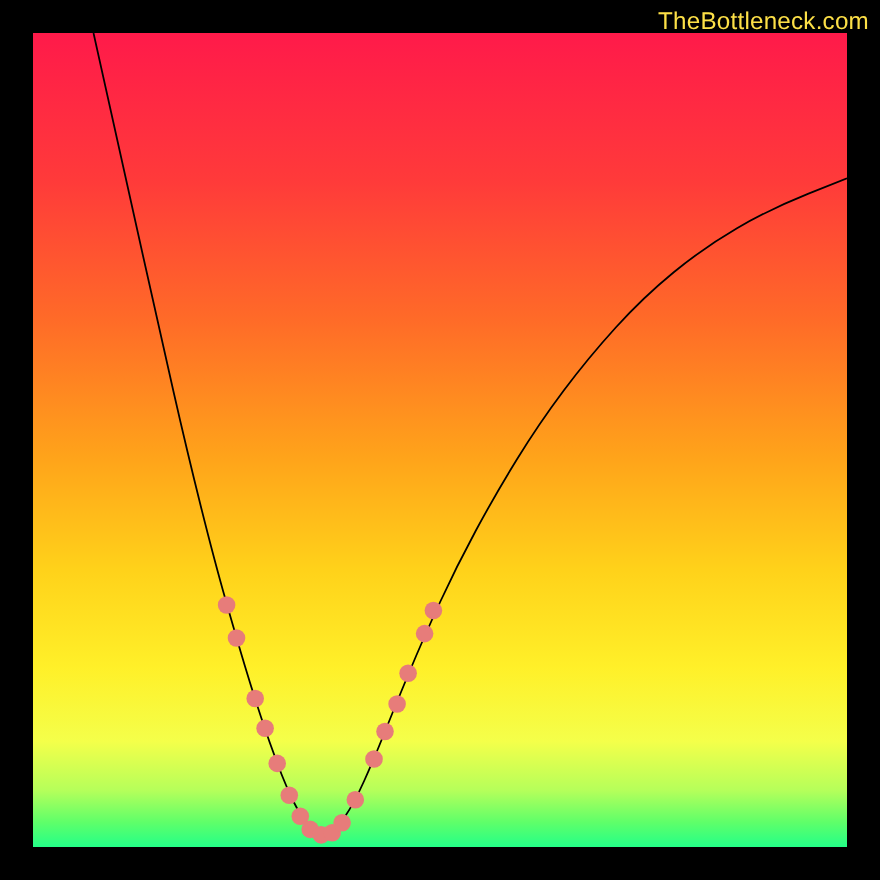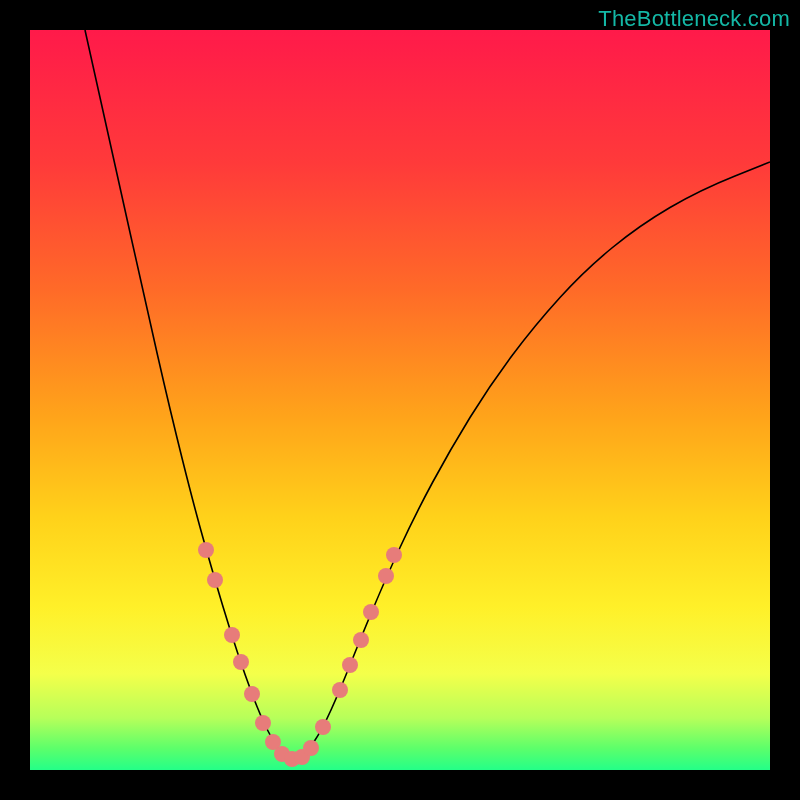--- a/index.html
+++ b/index.html
@@ -24,21 +24,21 @@
     top: 0;
     width: 100%;
     height: 100%;
   }
   .watermark {
     position: absolute;
     top: 6px;
     right: 10px;
     font-family: Arial, Helvetica, sans-serif;
     font-size: 22px;
-    color: #14b8a6;
+    color: #fde047;
     font-weight: 500;
     letter-spacing: 0.2px;
   }
   .plot-svg {
     position: absolute;
     left: 0;
     top: 0;
     width: 100%;
     height: 100%;
   }

